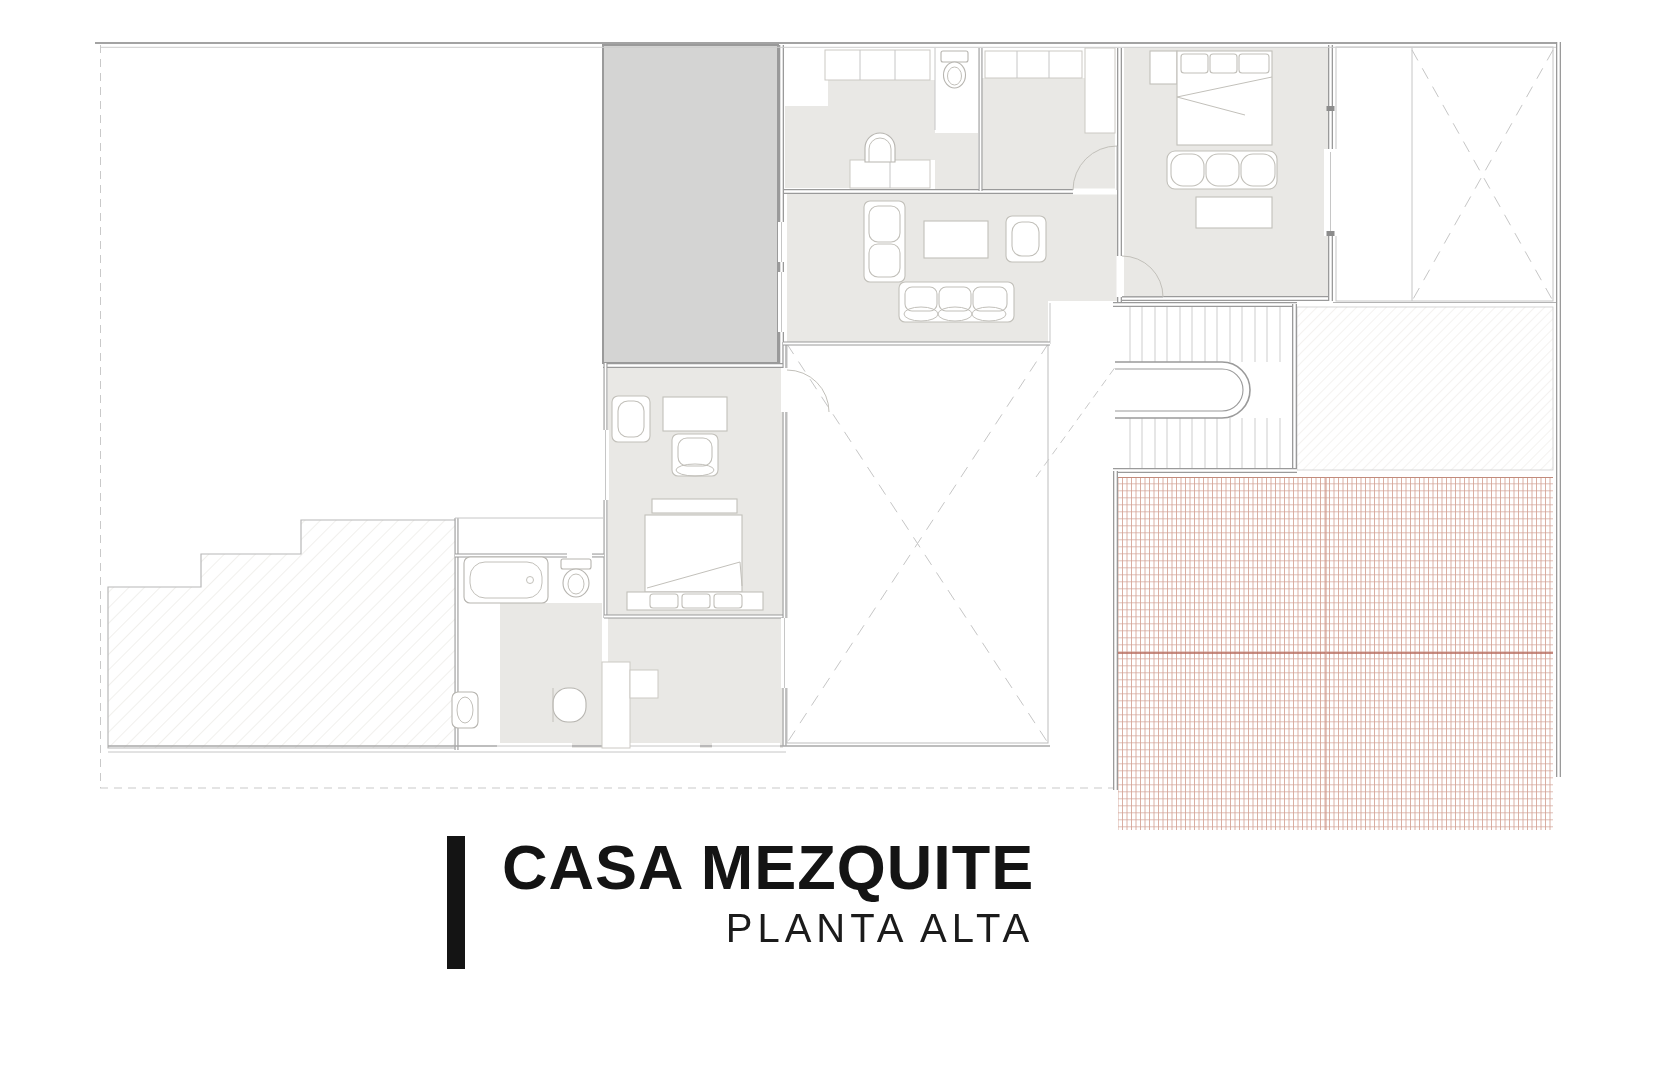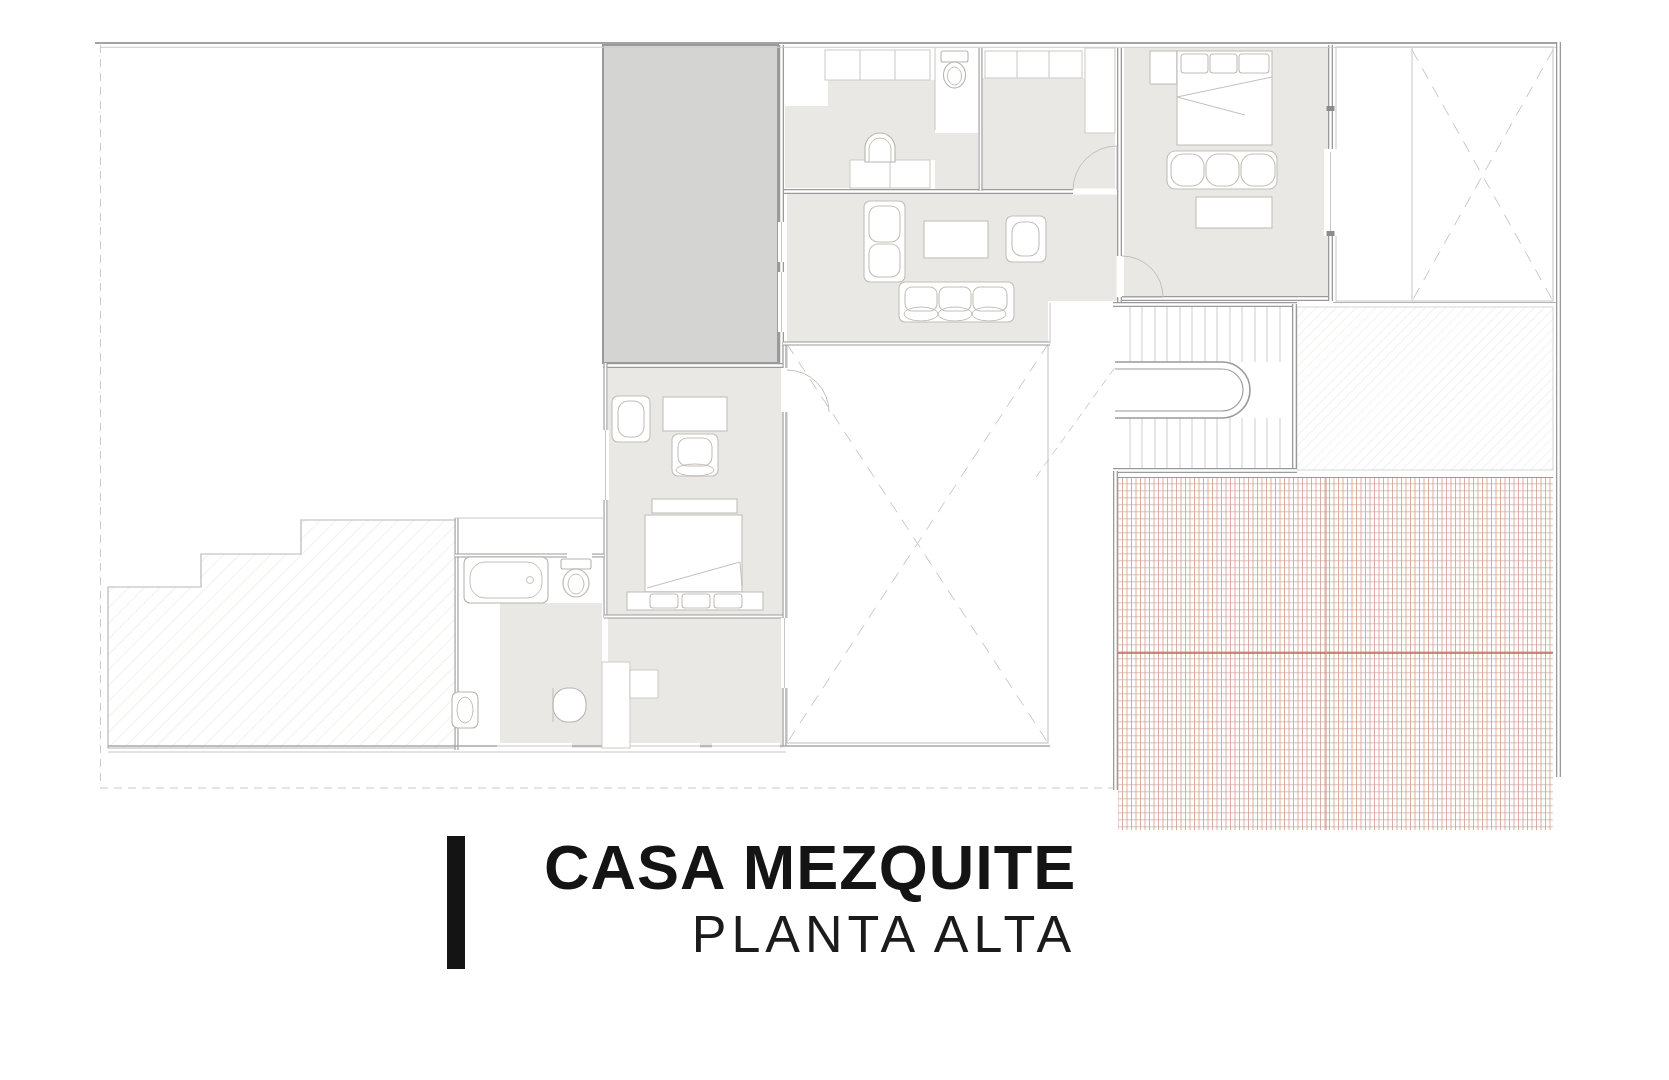--- a/index.html
+++ b/index.html
@@ -26,22 +26,22 @@
   .furn{fill:#fff;stroke:var(--furn);stroke-width:1.1;}
   .furnline{fill:none;stroke:var(--furn);stroke-width:1;}
   .fixture{fill:#fff;stroke:#b7b5b0;stroke-width:1.1;}
   .counter{fill:#fff;stroke:#ccc9c4;stroke-width:1;}
   .tick{fill:#8c8c8c;}
   
   .title-block{position:absolute;left:447px;top:836px;display:flex;align-items:stretch;}
   .title-bar{width:18px;height:133px;background:var(--ink);}
   .title-texts{margin-left:37px;display:flex;flex-direction:column;}
   .title-main{font-size:63px;font-weight:800;letter-spacing:1px;color:var(--ink);
-              line-height:1.0;white-space:nowrap;margin-left:42px;}
-  .title-sub{font-size:52px;font-weight:400;letter-spacing:5px;color:#1b1b1b;
+              line-height:1.0;white-space:nowrap;}
+  .title-sub{font-size:40px;font-weight:400;letter-spacing:5px;color:#1b1b1b;
              line-height:1.05;text-align:right;white-space:nowrap;margin-top:8px;}
 </style>
 </head>
 <body>
 
 <div class="page">
 
   <svg class="plan-svg" width="1669" height="1080" viewBox="0 0 1669 1080">
     <defs>
       <pattern id="hatchCoarse" width="11" height="11" patternUnits="userSpaceOnUse" patternTransform="rotate(45)">

